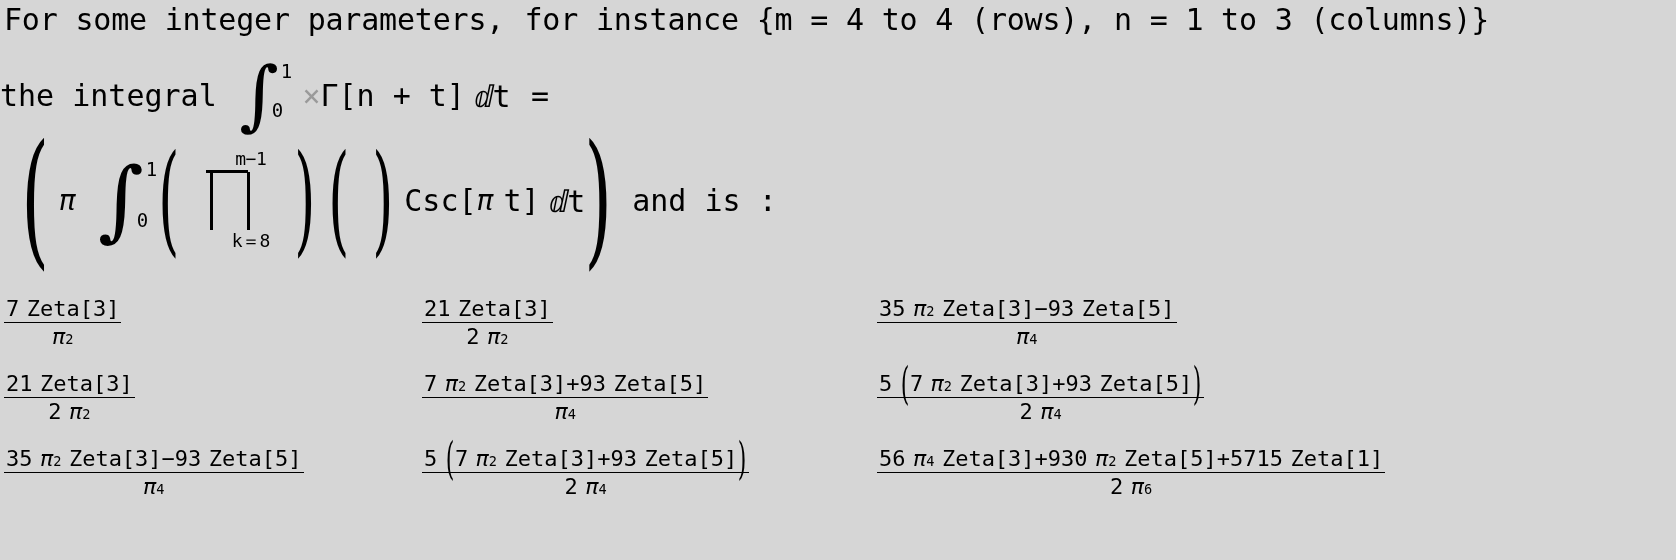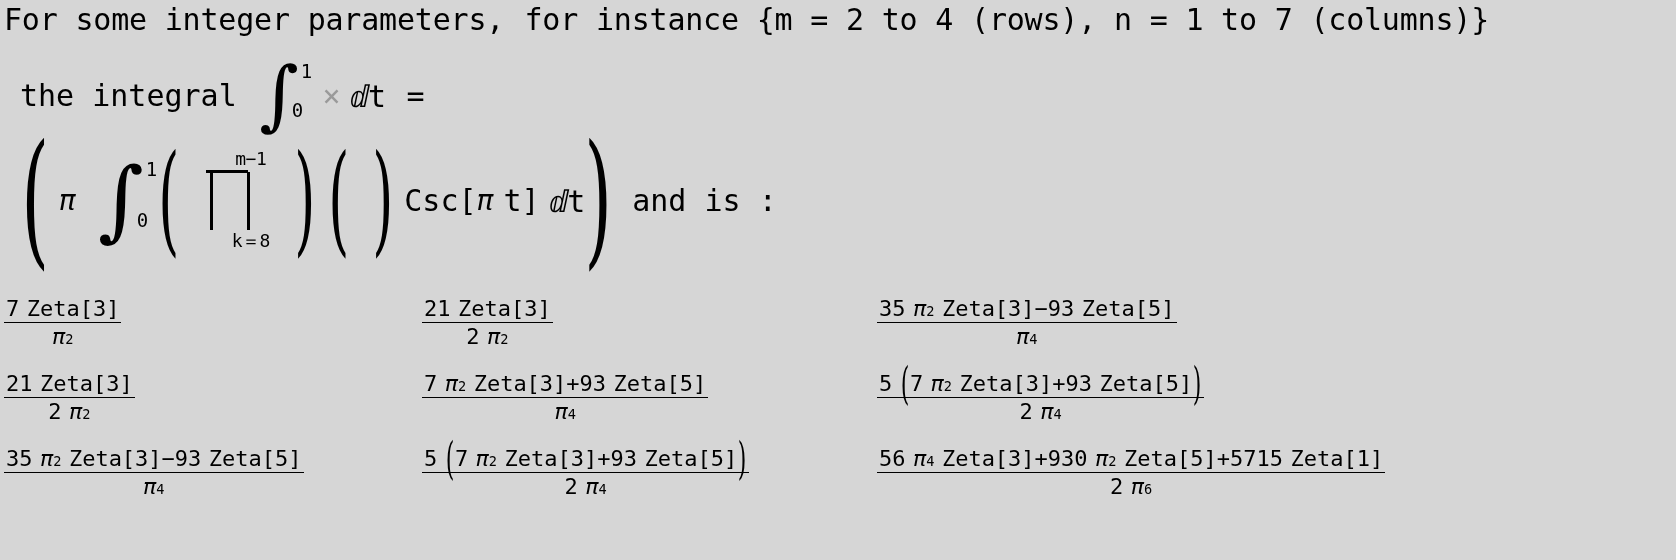--- a/index.html
+++ b/index.html
@@ -104,60 +104,61 @@
     padding: 1px 2px 0 2px;
     white-space: nowrap;
   }
 
   
   #page { position: relative; width: 1676px; height: 560px; }
 
   .line { position: absolute; white-space: nowrap; }
 
   #line1 { left: 4px;  top: 2px;  font-size: 30px; letter-spacing: -0.2px; }
-  #line2 { left: 20px;  top: 62px; font-size: 30px; }
+  #line2 { left: 0;  top: 62px; font-size: 30px; }
   #line3 { left: 22px; top: 150px; font-size: 30px; }
 
   #matrix { position: absolute; left: 0; top: 296px; width: 1676px; }
   .mrow { position: absolute; height: 75px; }
   .mcell { position: absolute; font-size: 22px; }
 
   .mrow1 { top: 0px; }
   .mrow2 { top: 75px; }
   .mrow3 { top: 150px; }
 
   .mcol1 { left: 4px; }
   .mcol2 { left: 422px; }
   .mcol3 { left: 877px; }
 </style>
 </head>
 <body>
 
 <div id="page">
 
   <div class="line" id="line1">
-    <span>For some integer parameters,</span><span class="sp"></span><span class="sp"></span><span>for instance {m = 2 to 4 (rows), n = 1 to 7 (columns)}</span>
+    <span>For some integer parameters,</span><span class="sp"></span><span class="sp"></span><span>for instance {m = 4 to 4 (rows), n = 1 to 3 (columns)}</span>
   </div>
 
   <div class="line" id="line2">
     <span class="row">
       <span>the integral</span>
       <span class="sp"></span>
         <span class="sp"></span>
 
       <span class="intg" style="height:66px;">
         <span class="glyph" style="font-size:76px;">∫</span>
         <span class="lims" style="height:58px;">
           <span class="hi">1</span>
           <span class="lo">0</span>
         </span>
       </span>
 
       <span class="sp"></span>
       <span class="gray">×</span>
+      <span>Γ[n + t]</span>
       <span class="sp"></span>
       <span>ⅆt</span>
       <span class="sp"></span>
         <span class="sp"></span>
       <span>=</span>
     </span>
   </div>
 
   <div class="line" id="line3">
     <span class="row">

